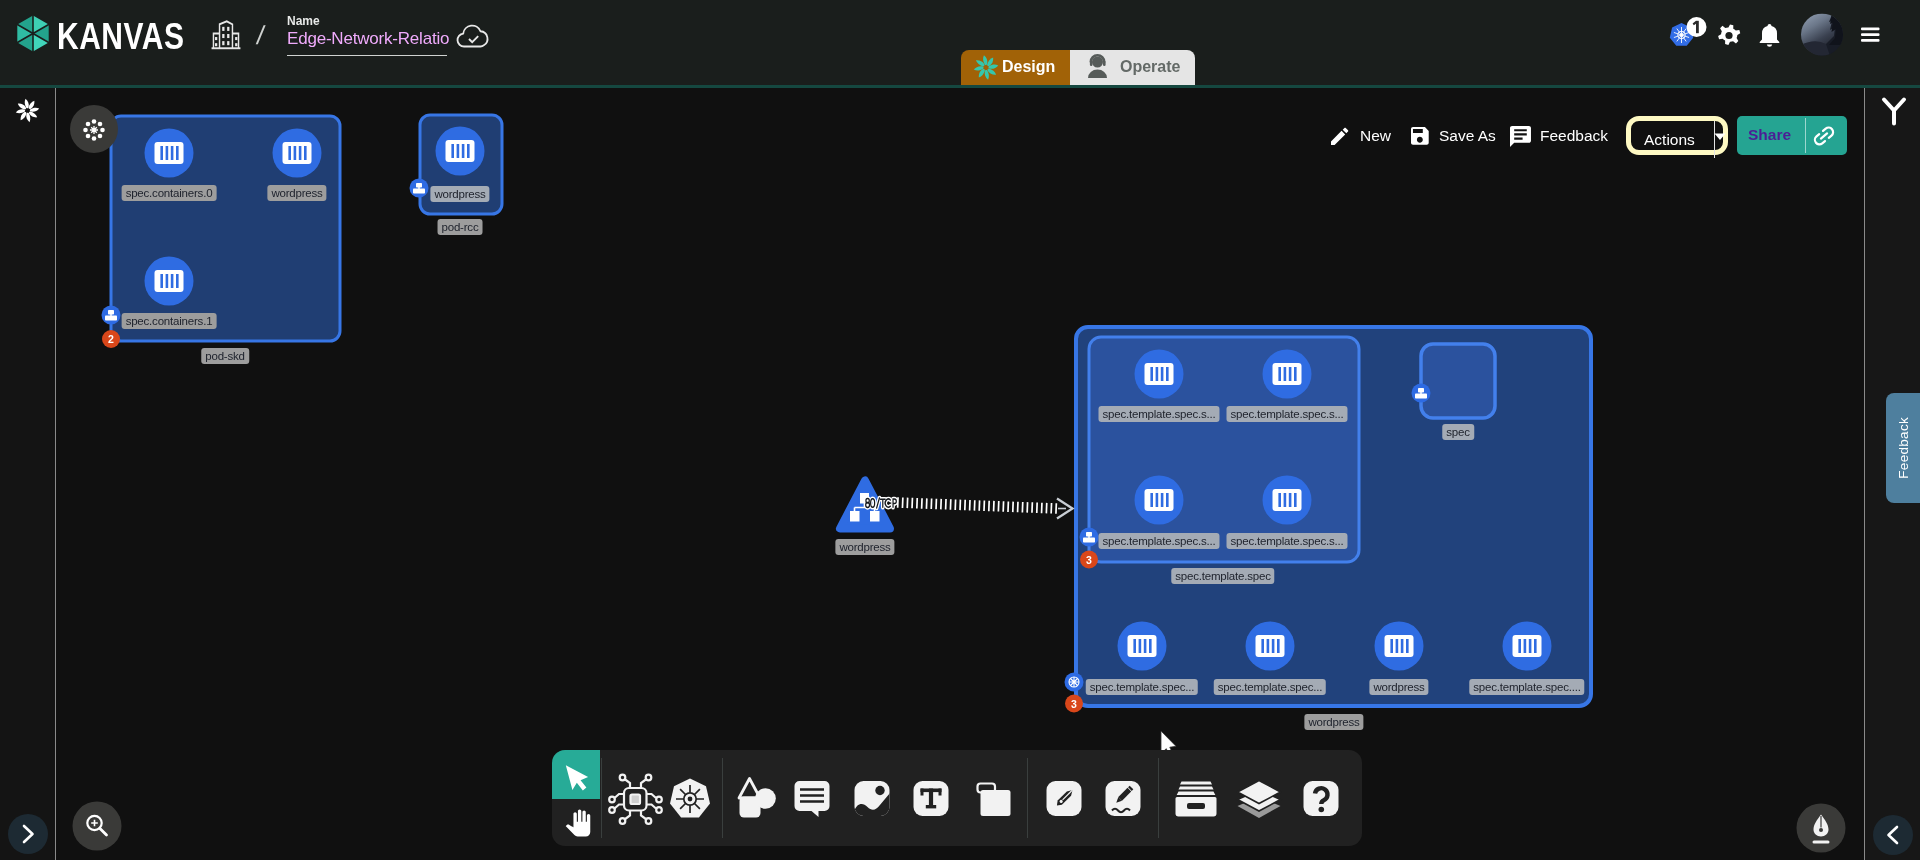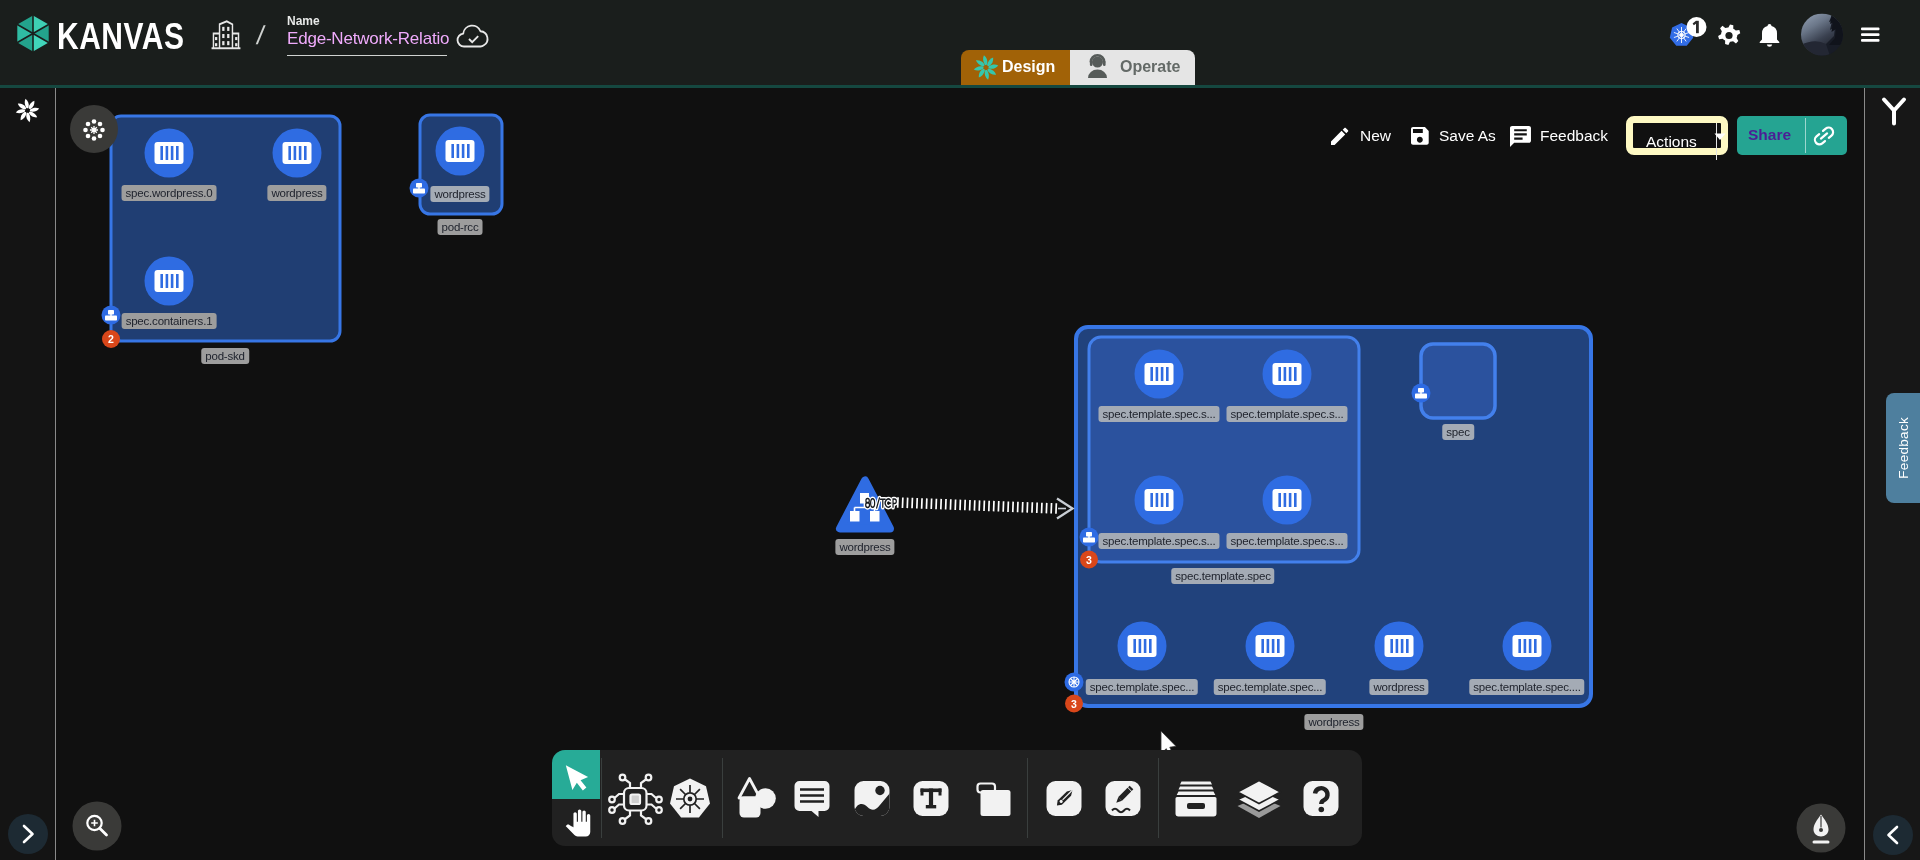--- a/index.html
+++ b/index.html
@@ -22,21 +22,21 @@
   #tab-operate span { position:absolute; left:50px; top:8px; color:#646a67; font-size:16px; font-weight:bold; }
   
   #leftpanel { position:absolute; left:0; top:88px; width:56px; height:772px; background:#141414; border-right:1px solid #8a8a8a; }
   #rightpanel { position:absolute; left:1864px; top:88px; width:56px; height:772px; background:#171717; border-left:1px solid #8a8a8a; }
   
   .chip { position:absolute; transform:translateX(-50%); background:#a4abb5; color:#20242e;
      font-size:11.5px; letter-spacing:-0.2px; line-height:14px; padding:1px 4px; border-radius:3px; white-space:nowrap; }
   .chipd { background:#9d9d9d; }
   
   .btnlabel { position:absolute; color:#fff; font-size:15.5px; }
-  #actions-btn { position:absolute; left:1626px; top:116px; width:102px; height:39px; border:7px solid #fef9c3; border-radius:8px; color:#fff; }
+  #actions-btn { position:absolute; left:1626px; top:116px; width:102px; height:39px; border:5px solid #fef9c3; border-radius:13px; color:#fff; }
   #actions-btn .txt { position:absolute; left:13px; top:10px; font-size:15.5px; }
   #actions-btn .div { position:absolute; left:83px; top:0; width:1px; height:37px; background:#e4e4e4; }
   #share-btn { position:absolute; left:1737px; top:116px; width:110px; height:39px; background:#25a492; border-radius:5px; }
   #share-btn .txt { position:absolute; left:11px; top:10px; font-size:15.5px; font-weight:bold; color:#4c1d95; }
   #share-btn .div { position:absolute; left:68px; top:2px; width:1px; height:35px; background:rgba(255,255,255,0.55); }
   
   #toolbar { position:absolute; left:552px; top:750px; width:810px; height:96px; background:#212121; border-radius:13px; }
   #tb-select { position:absolute; left:552px; top:750px; width:48px; height:49px; background:#27ab97; border-radius:13px 0 0 0; }
   .tb-div { position:absolute; top:758px; width:1px; height:80px; background:#3a3f3e; }
   
@@ -465,21 +465,21 @@
       </g>
       <circle cx="1893" cy="835" r="20" fill="#1d2a33"></circle>
       <path d="M 1897 827 L 1888.5 835 L 1897 843" stroke="#fff" stroke-width="2.6" fill="none" stroke-linecap="round" stroke-linejoin="round"></path>
     </g>
   </svg>
 
   <div id="feedback">
     <span>Feedback</span>
   </div>
 
-  <div class="chip chipd" style="left:169px; top:185px;">spec.wordpress.0</div>
+  <div class="chip chipd" style="left:169px; top:185px;">spec.containers.0</div>
   <div class="chip chipd" style="left:297px; top:185px;">wordpress</div>
   <div class="chip chipd" style="left:169px; top:313px;">spec.containers.1</div>
   <div class="chip chipd" style="left:225px; top:348px;text-align:right;">pod-skd</div>
   <div class="chip" style="left:460px; top:186px;">wordpress</div>
   <div class="chip chipd" style="left:460px; top:219px;">pod-rcc</div>
   <div class="chip chipd" style="left:865px; top:539px;">wordpress</div>
   <div class="chip" style="left:1159px; top:406px;">spec.template.spec.s...</div>
   <div class="chip" style="left:1287px; top:406px;">spec.template.spec.s...</div>
   <div class="chip" style="left:1159px; top:533px;">spec.template.spec.s...</div>
   <div class="chip" style="left:1287px; top:533px;">spec.template.spec.s...</div>

